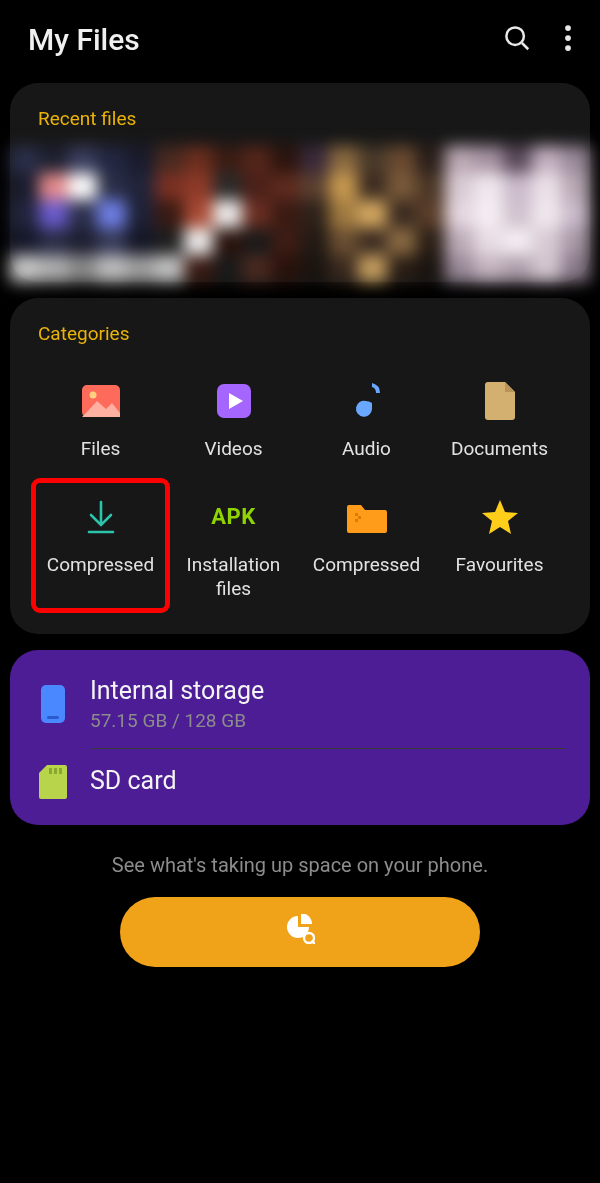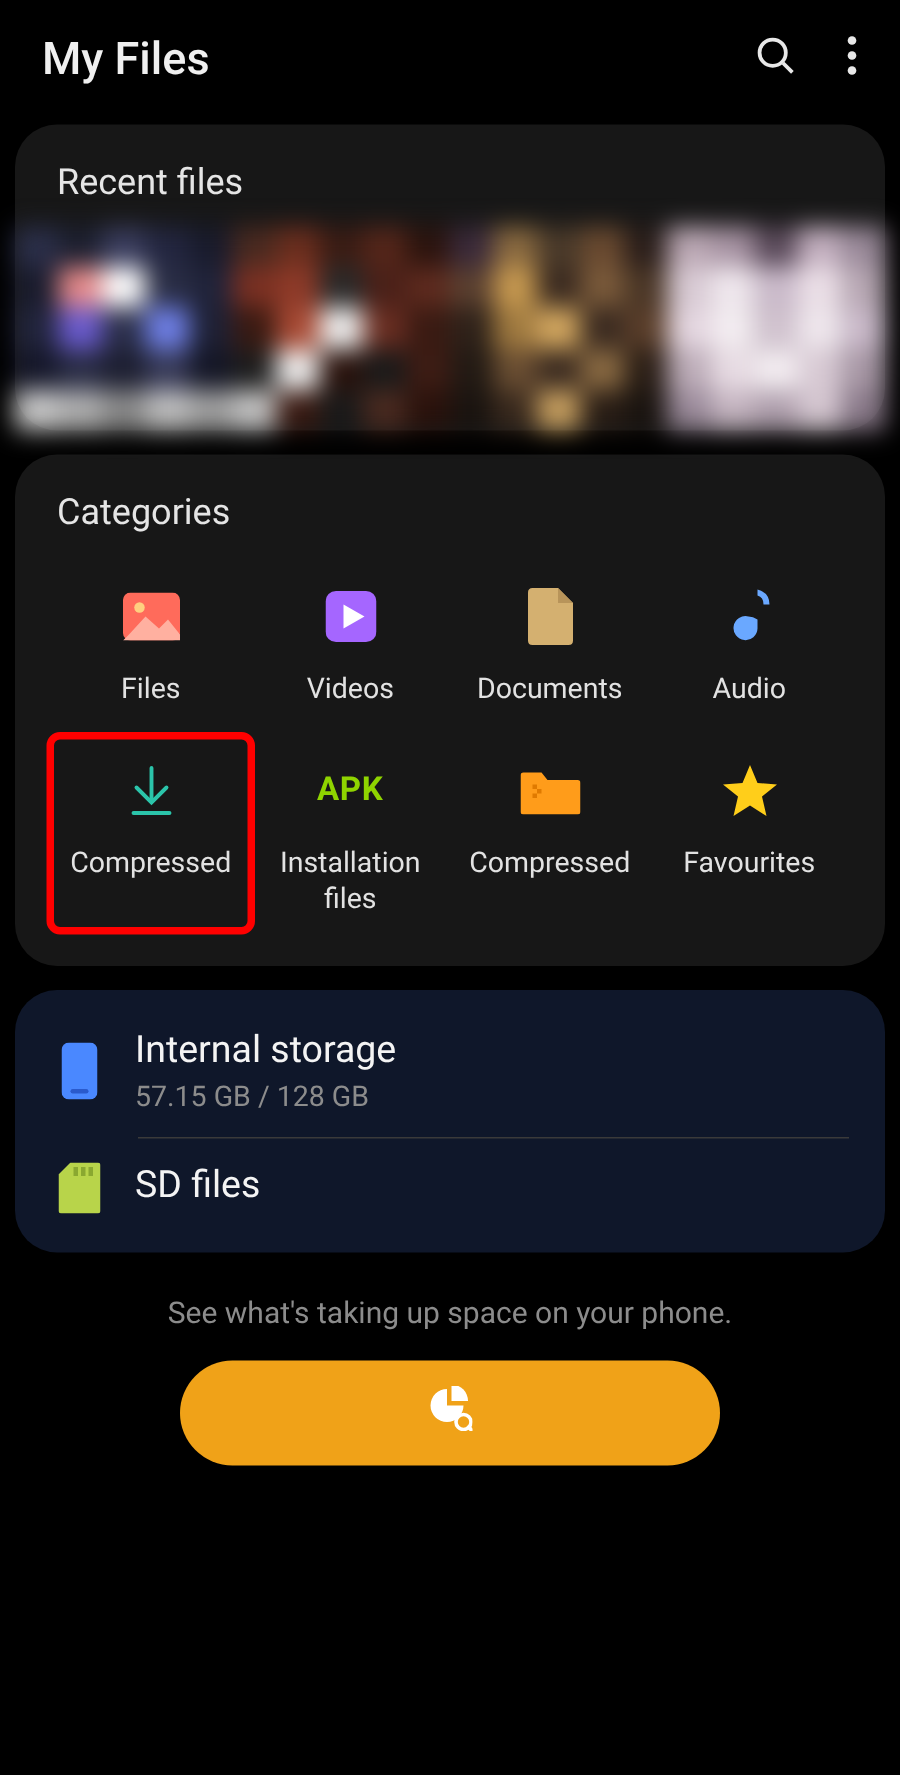--- a/index.html
+++ b/index.html
@@ -6,21 +6,21 @@
   body {
     width: 600px;
     height: 1183px;
     background: #000;
     color: #e8e8e8;
     font-family: -apple-system, BlinkMacSystemFont, "Segoe UI", Roboto, sans-serif;
     overflow: hidden;
   }
   .topbar {
     display: flex;
-    align-items: flex-start;
+    align-items: flex-end;
     justify-content: space-between;
     padding: 22px 28px 10px 28px;
     gap: 48px;
   }
   .title {
     font-size: 30px;
     font-weight: 500;
     color: #f0f0f0;
   }
   .topbar-actions {
@@ -29,22 +29,22 @@
     gap: 32px;
   }
   .icon-btn { color: #e8e8e8; }
   .card {
     background: #171717;
     border-radius: 28px;
     margin: 16px 10px;
     padding: 24px 20px 24px 20px;
   }
   .card-title {
-    font-size: 24px;
-    color: #e5e5e5;
+    font-size: 19px;
+    color: #eab308;
     margin-bottom: 16px;
     padding-left: 8px;
   }
   .recent-strip {
     display: flex;
     gap: 0;
     height: 136px;
     overflow: hidden;
     margin: 0 -20px -24px -20px;
     border-radius: 4px;
@@ -85,21 +85,21 @@
     margin-bottom: 14px;
     text-align: right;
   }
   .cat-label {
     font-size: 19px;
     color: #e2e2e2;
     text-align: center;
     line-height: 1.25;
   }
   .storage-card {
-    background: #0f172a;
+    background: #4c1d95;
     border-radius: 28px;
     margin: 16px 10px;
     padding: 10px 24px;
   }
   .storage-item {
     display: flex;
     align-items: center;
     gap: 20px;
     padding: 16px 2px;
   }
@@ -308,35 +308,35 @@
         <svg width="34" height="34" viewBox="0 0 34 34">
           <rect x="0" y="0" width="34" height="34" rx="7" fill="#a566ff"></rect>
           <path d="M12 9 L26 17 L12 25 Z" fill="#fff"></path>
         </svg>
       </div>
       <div class="cat-label">Videos</div>
     </div>
 
     <div class="cat-item">
       <div class="cat-icon">
+        <svg width="30" height="40" viewBox="0 0 30 40" fill="#6aa8ff">
+          <path d="M20 2 Q28 4 28 12 L24 12 Q24 7 20 6 L20 28 A8 8 0 1 1 14 20 Q17 20 20 22 Z"></path>
+        </svg>
+      </div>
+      <div class="cat-label">Audio</div>
+    </div>
+
+    <div class="cat-item">
+      <div class="cat-icon">
         <svg width="30" height="38" viewBox="0 0 30 38">
           <path d="M3 0 L20 0 L30 10 L30 35 Q30 38 27 38 L3 38 Q0 38 0 35 L0 3 Q0 0 3 0 Z" fill="#d4b070"></path>
           <path d="M20 0 L20 10 L30 10 Z" fill="#b8945a"></path>
         </svg>
       </div>
       <div class="cat-label">Documents</div>
-    </div>
-
-    <div class="cat-item">
-      <div class="cat-icon">
-        <svg width="30" height="40" viewBox="0 0 30 40" fill="#6aa8ff">
-          <path d="M20 2 Q28 4 28 12 L24 12 Q24 7 20 6 L20 28 A8 8 0 1 1 14 20 Q17 20 20 22 Z"></path>
-        </svg>
-      </div>
-      <div class="cat-label">Audio</div>
     </div>
 
     <div class="cat-item highlighted">
       <div class="cat-icon">
         <svg width="36" height="36" viewBox="0 0 36 36" fill="none" stroke="#2bc4aa" stroke-width="2.6" stroke-linecap="round">
           <line x1="18" y1="3" x2="18" y2="24"></line>
           <polyline points="8,16 18,26 28,16"></polyline>
           <line x1="6" y1="33" x2="30" y2="33"></line>
         </svg>
       </div>
@@ -391,21 +391,21 @@
   <div class="storage-item">
     <div class="storage-icon">
       <svg width="28" height="34" viewBox="0 0 28 34">
         <path d="M8 0 L26 0 Q28 0 28 2 L28 32 Q28 34 26 34 L2 34 Q0 34 0 32 L0 8 Z" fill="#b8d44a"></path>
         <rect x="10" y="3" width="3" height="6" fill="#8aa830"></rect>
         <rect x="15" y="3" width="3" height="6" fill="#8aa830"></rect>
         <rect x="20" y="3" width="3" height="6" fill="#8aa830"></rect>
       </svg>
     </div>
     <div class="storage-text">
-      <div class="storage-title-line">SD files</div>
+      <div class="storage-title-line">SD card</div>
     </div>
   </div>
 </div>
 
 <div class="hint">See what's taking up space on your phone.</div>
 <div class="analyse-btn">
   <span>
     <svg width="30" height="30" viewBox="0 0 30 30" fill="#fff">
       <path d="M13 2 A11 11 0 1 0 24 13 L13 13 Z"></path>
       <path d="M15 0 A11 11 0 0 1 26 11 L15 11 Z" transform="translate(1,-1)"></path>

